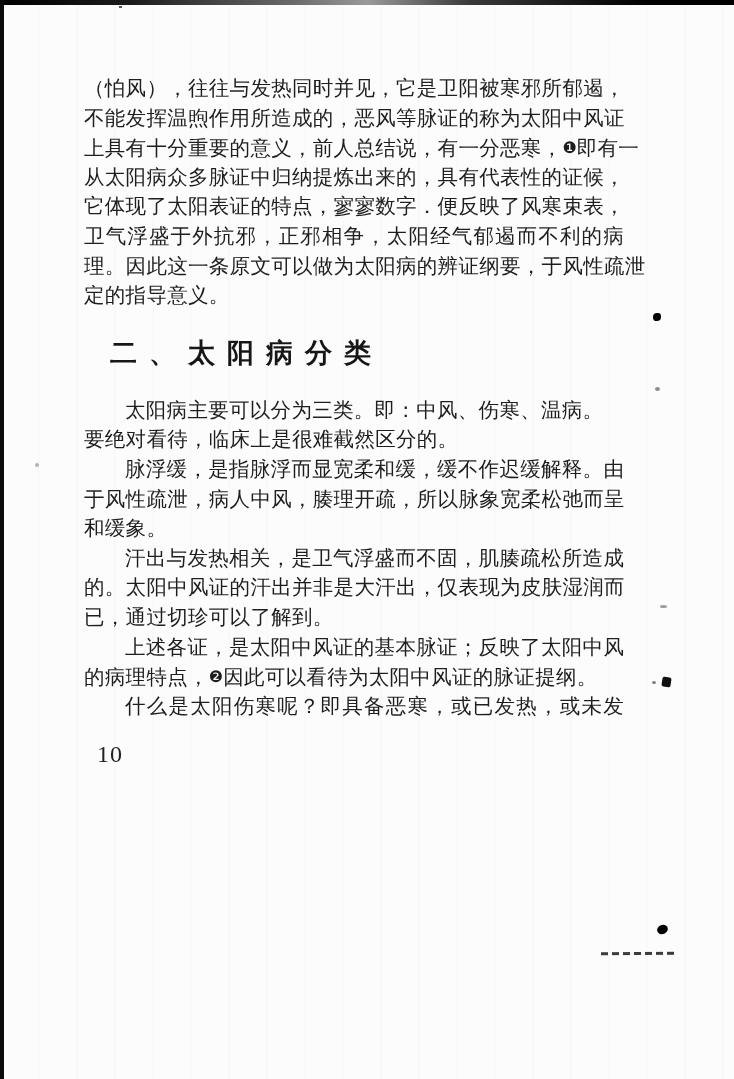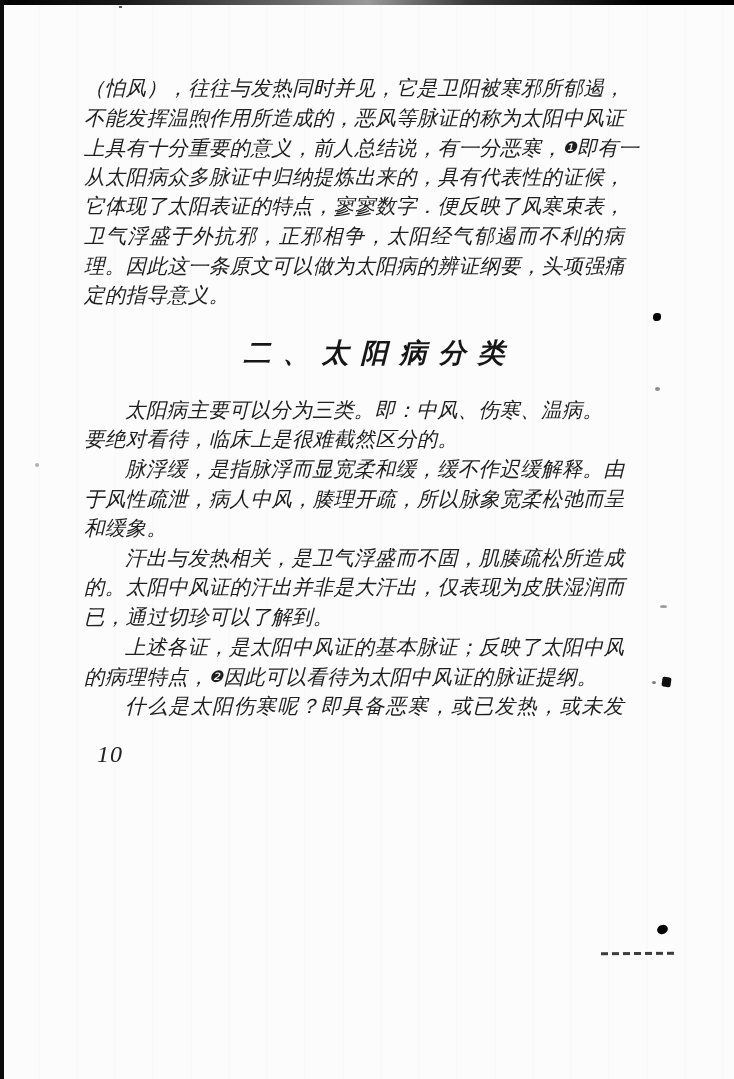--- a/index.html
+++ b/index.html
@@ -5,21 +5,20 @@
   html, body { margin: 0; padding: 0; background: #e8e8e8; }
   .page {
     position: relative;
     width: 734px;
     height: 1079px;
     background:
       repeating-linear-gradient(90deg, rgba(0,0,0,0.012) 0 2px, rgba(0,0,0,0) 2px 38px),
       #fcfcfc;
     overflow: hidden;
     font-family: "Liberation Serif", "DejaVu Serif", serif;
-    font-style: italic;
   }
   
   .top-bar {
     position: absolute; left: 0; top: 0; width: 100%; height: 5px;
     background: linear-gradient(90deg, #000 0%, #1c1c1c 18%, #6a6a6a 40%, #9a9a9a 50%, #3a3a3a 64%, #000 88%);
   }
   .left-bar {
     position: absolute; left: 0; top: 0; width: 4px; height: 100%;
     background: #0b0b0b;
   }
@@ -59,21 +58,20 @@
   .fnref { font-size: 16px; vertical-align: 2px; letter-spacing: 0; }
 
   .heading {
     margin-top: 26px;
     margin-bottom: 27px;
     height: 32px;
     line-height: 32px;
     font-size: 27px;
     font-weight: bold;
     letter-spacing: 12px;
-    text-align: center;
     transform: translateX(26px);
     color: #161616;
   }
   .page-num {
     margin-top: 20px;
     padding-left: 13px;
     font-size: 24px;
     line-height: 26px;
     letter-spacing: 1px;
     color: #222;
@@ -98,21 +96,21 @@
 
   <div class="content">
 
     <div>
       <div class="line j">（怕风），往往与发热同时并见，它是卫阳被寒邪所郁遏，</div>
       <div class="line j">不能发挥温煦作用所造成的，恶风等脉证的称为太阳中风证</div>
       <div class="line j"><span>上具有十分重要的意义，前人总结说，有一分恶寒，</span><span class="fnref">❶</span><span>即有一</span></div>
       <div class="line j">从太阳病众多脉证中归纳提炼出来的，具有代表性的证候，</div>
       <div class="line j">它体现了太阳表证的特点，寥寥数字．便反映了风寒束表，</div>
       <div class="line j">卫气浮盛于外抗邪，正邪相争，太阳经气郁遏而不利的病</div>
-      <div class="line j">理。因此这一条原文可以做为太阳病的辨证纲要，头项强痛</div>
+      <div class="line j">理。因此这一条原文可以做为太阳病的辨证纲要，于风性疏泄</div>
       <div class="line last">定的指导意义。</div>
     </div>
 
     <div class="heading">二、太阳病分类</div>
 
     <div>
       <div class="line last indent">太阳病主要可以分为三类。即：中风、伤寒、温病。</div>
     </div>
 
 

